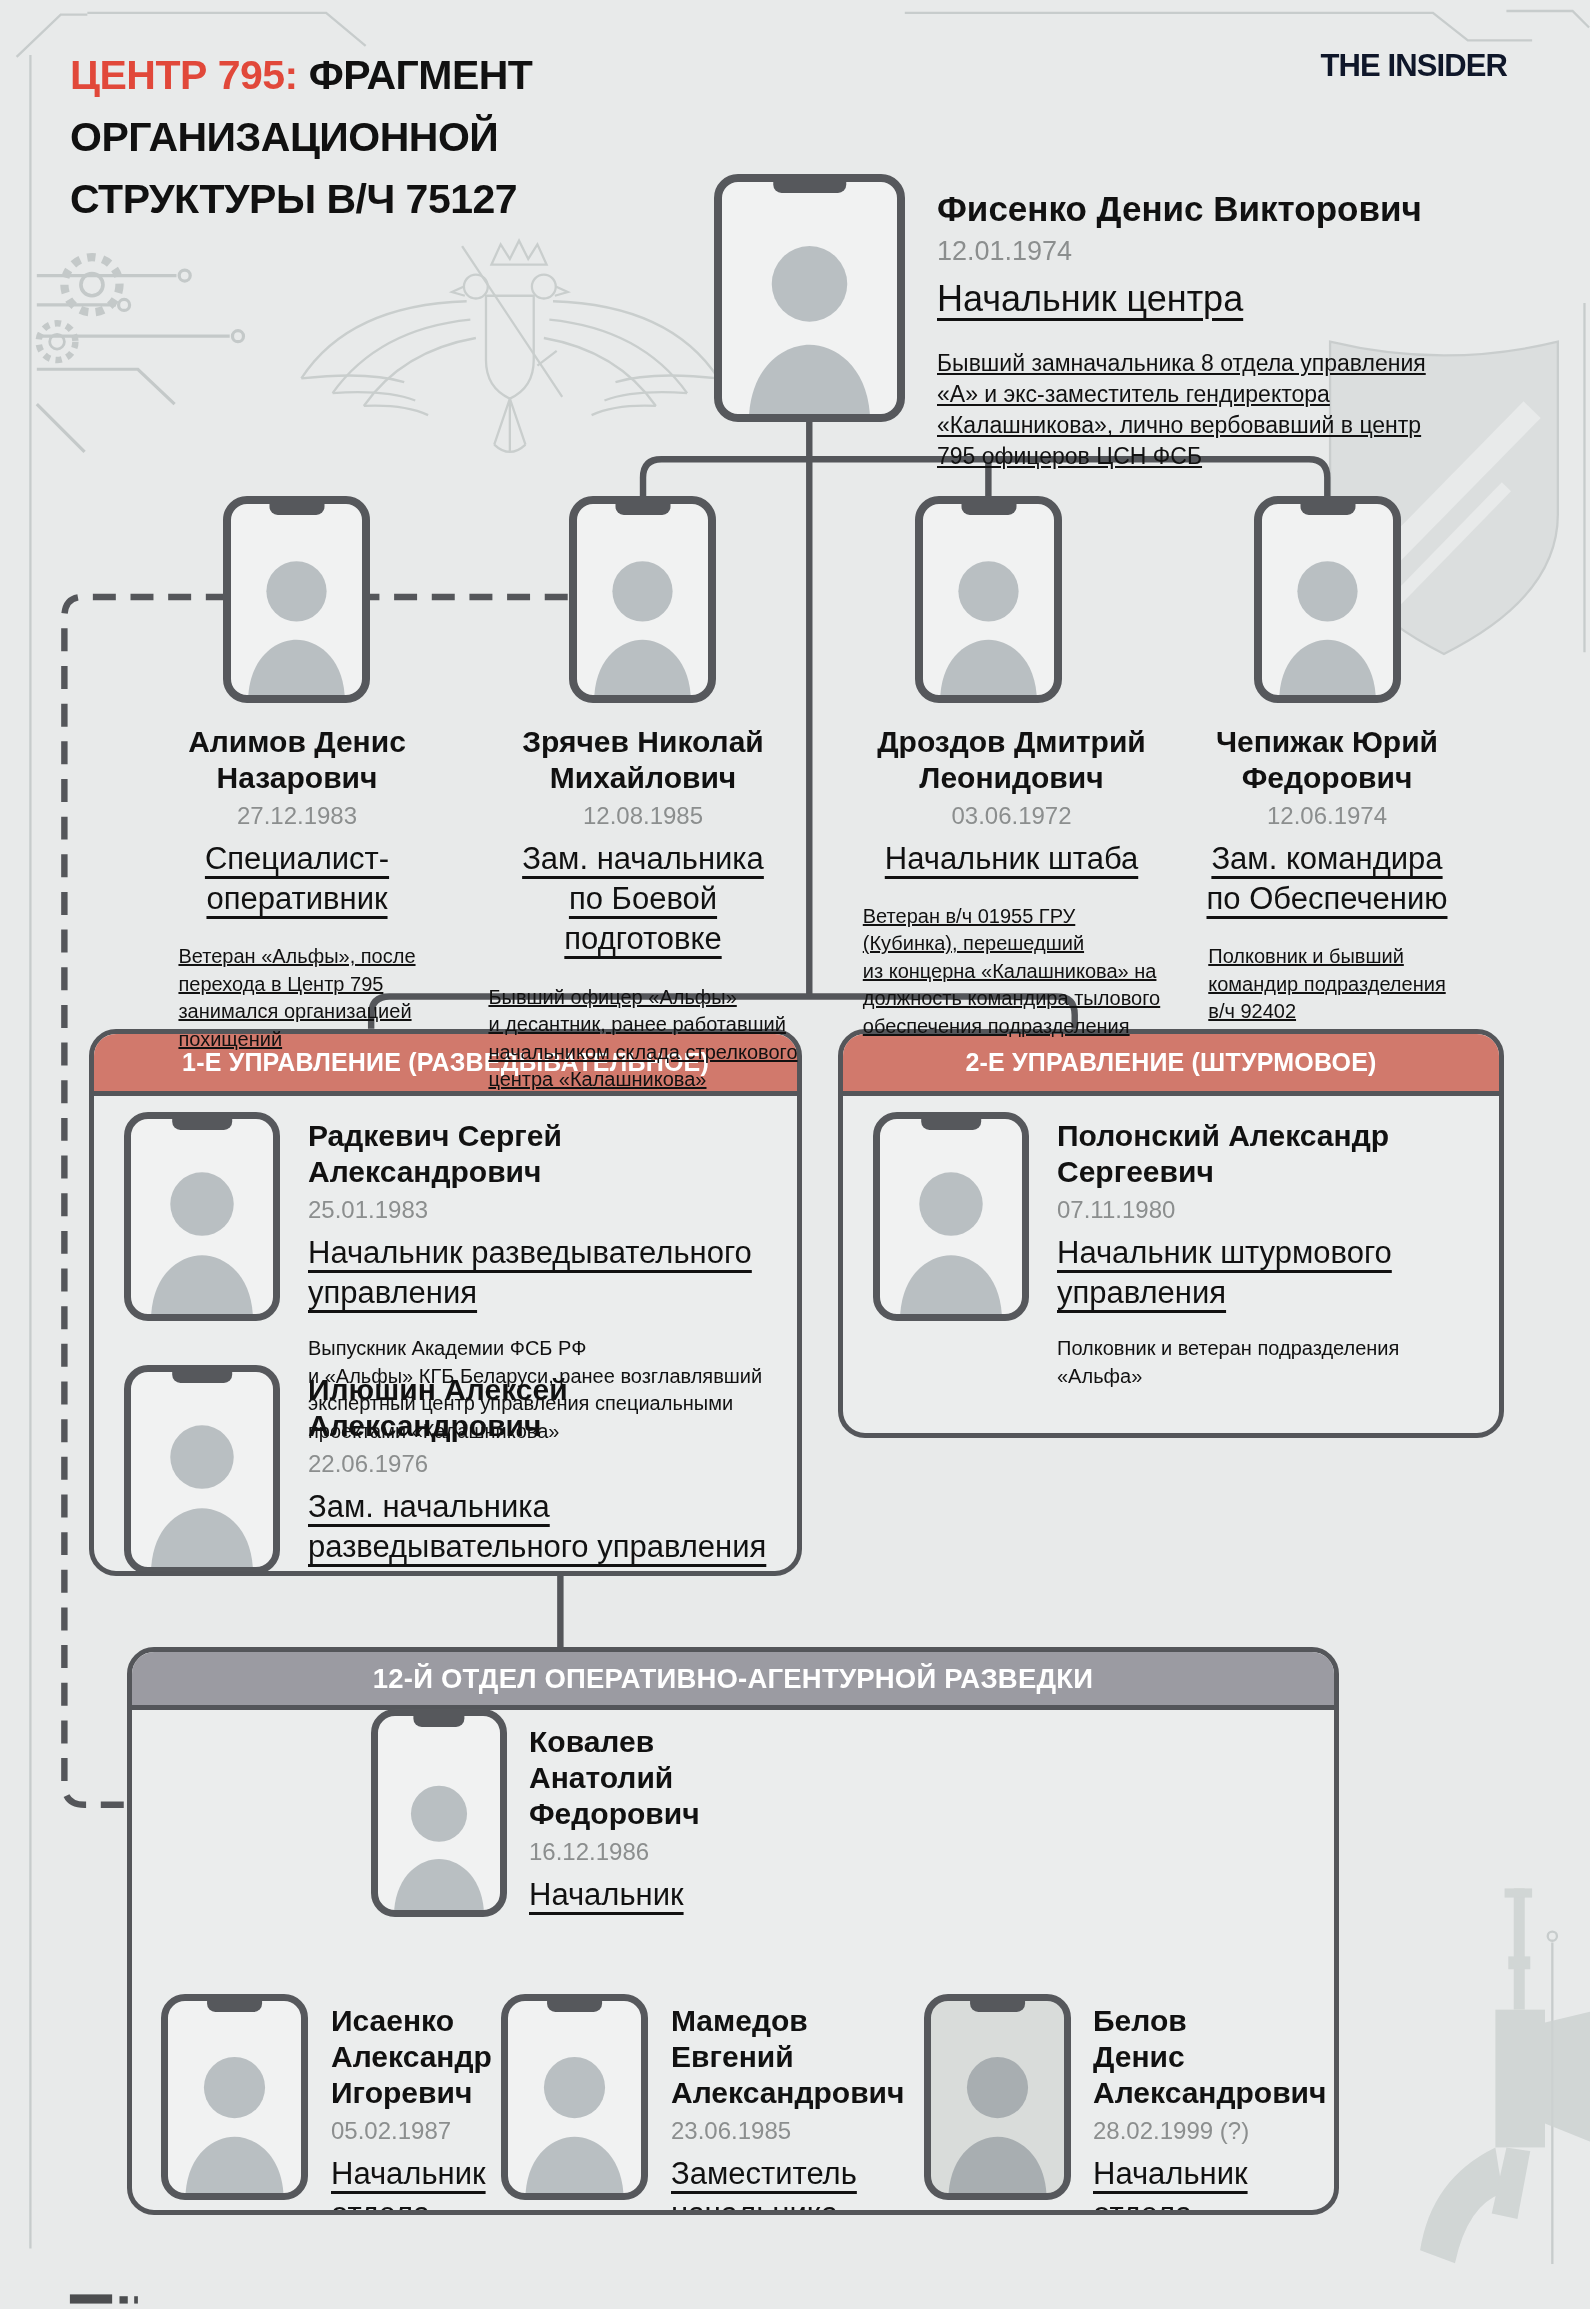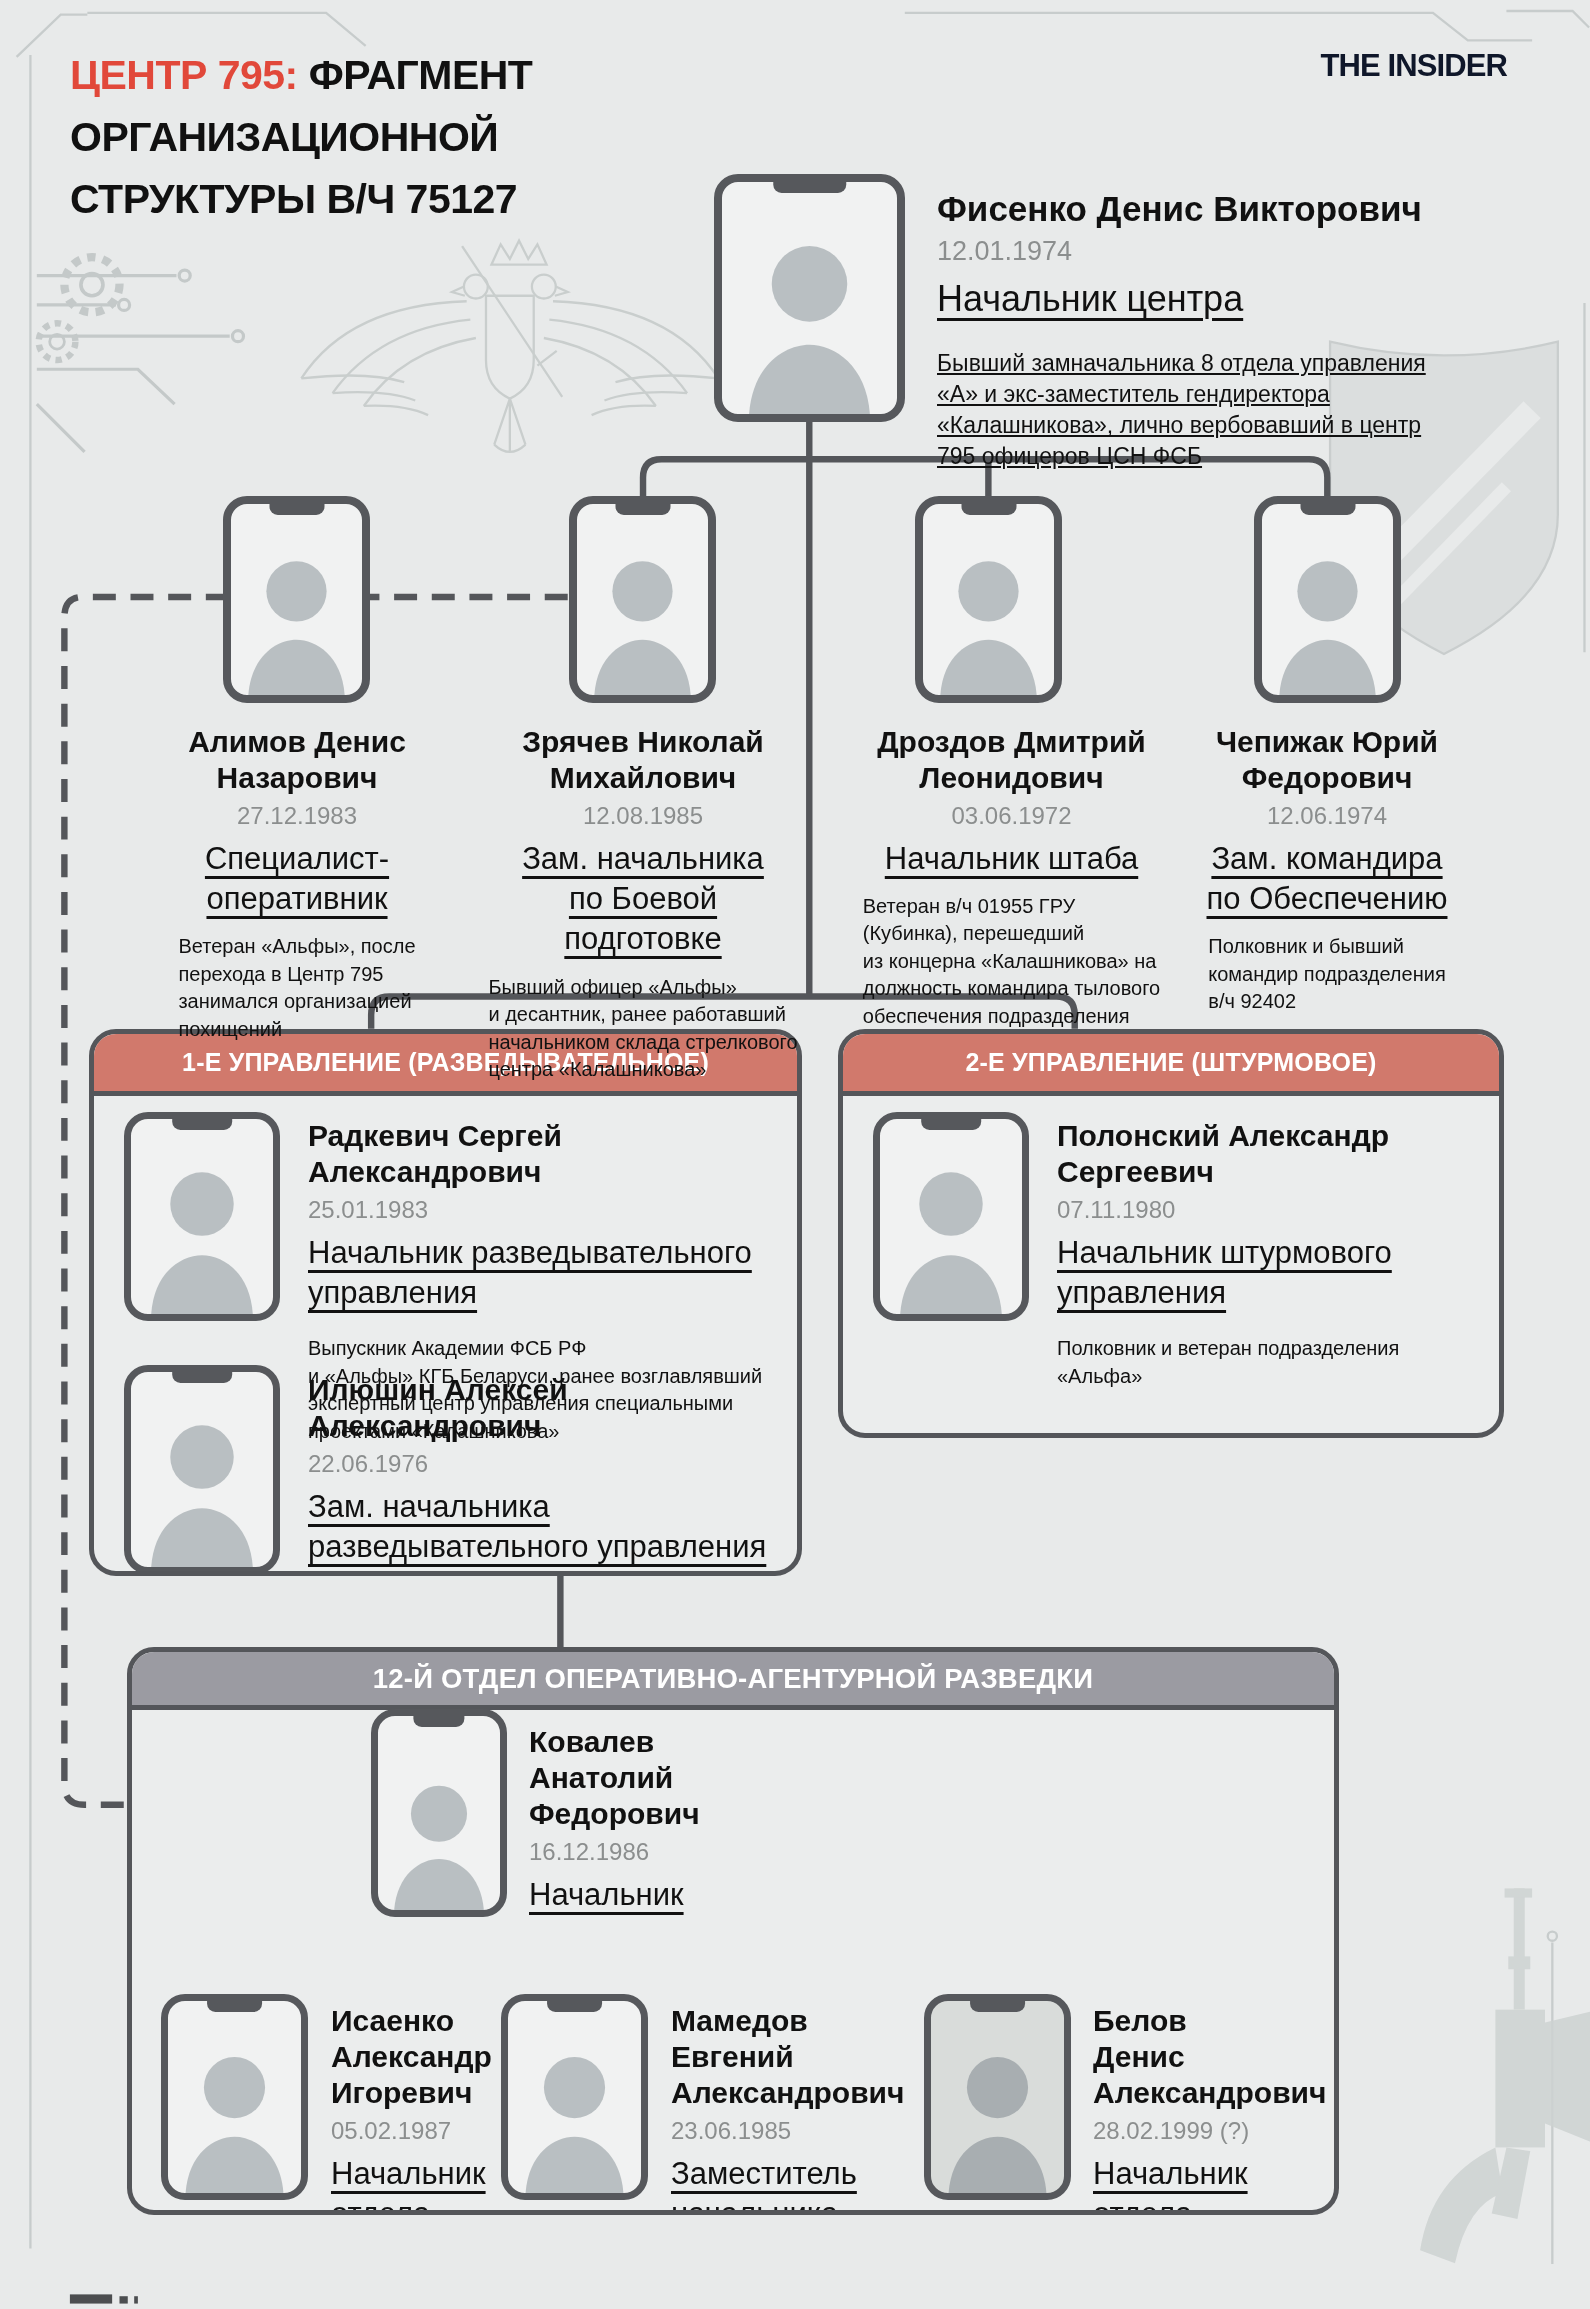--- a/index.html
+++ b/index.html
@@ -26,21 +26,21 @@
   .photo svg{position:absolute;left:0;top:12%;width:100%;height:92%;}
   .photo.dark{background:#d9dcda;}
   
   .ptext{position:absolute;z-index:3;}
   .pname{font-weight:800;font-size:30px;line-height:1.2;white-space:pre-line;}
   .pdob{color:#8b8e8e;font-size:24px;margin-top:5.5px;}
   .prole{font-size:31px;line-height:1.3;margin-top:9.2px;white-space:pre-line;
          text-decoration:underline;text-decoration-thickness:2.8px;text-underline-offset:7.3px;}
   .pbio{font-size:20px;line-height:27.5px;margin-top:22px;white-space:pre-line;text-align:left;}
   .centered{text-align:center;}
-  .centered .pbio{display:table;margin:14px auto 0 auto;}
+  .centered .pbio{display:table;margin:24px auto 0 auto;text-decoration:underline;}
   
   #director-text .pname{font-size:35px;}
   #director-text .pdob{font-size:27px;}
   #director-text .prole{font-size:36px;}
   #director-text .pbio{font-size:23px;line-height:31px;margin-top:26px;text-decoration:underline;}
   
   .panel{
     position:absolute;border:5.5px solid #54565a;border-radius:27px;background:#ebeded;
     box-sizing:border-box;overflow:hidden;z-index:2;
   }

